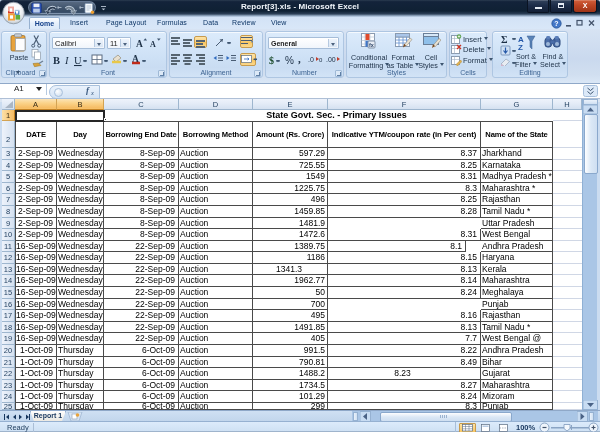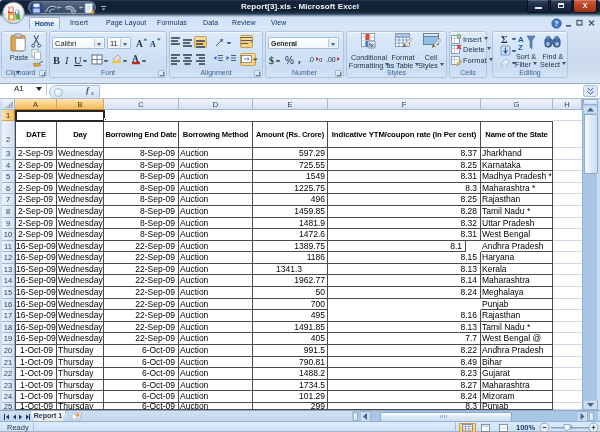--- a/index.html
+++ b/index.html
@@ -381,20 +381,21 @@
 <div class="abs rh" style="top:211px;height:12px;line-height:12px;">17</div>
 <div class="abs rh" style="top:223px;height:11px;line-height:11px;">18</div>
 <div class="abs rh" style="top:234px;height:12px;line-height:12px;">19</div>
 <div class="abs rh" style="top:246px;height:12px;line-height:12px;">20</div>
 <div class="abs rh" style="top:258px;height:11px;line-height:11px;">21</div>
 <div class="abs rh" style="top:269px;height:12px;line-height:12px;">22</div>
 <div class="abs rh" style="top:281px;height:11px;line-height:11px;">23</div>
 <div class="abs rh" style="top:292px;height:12px;line-height:12px;">24</div>
 <div class="abs rh" style="top:304px;height:7px;line-height:7px;">25</div>
 <div class="abs" style="left:102px;top:11px;width:377px;height:11px;"></div>
+<div class="abs cell" style="left:110px;top:10px;width:449px;height:12px;text-align:center;font-weight:bold;font-size:9px;line-height:12px;">State Govt. Sec. - Primary Issues</div>
 <div class="abs gl" style="left:551px;top:11px;width:29px;height:11px;border-right:none;"></div>
 <div class="abs cell tb" style="left:13px;top:22px;width:42px;height:27px;border-top:1px solid #4a4a4a;border-left:1px solid #4a4a4a;font-weight:bold;font-size:7.6px;text-align:center;line-height:26px;letter-spacing:-0.1px;">DATE</div>
 <div class="abs cell tb" style="left:55px;top:22px;width:47px;height:27px;border-top:1px solid #4a4a4a;border-left:none;font-weight:bold;font-size:7.6px;text-align:center;line-height:26px;letter-spacing:-0.1px;">Day</div>
 <div class="abs cell tb" style="left:102px;top:22px;width:75px;height:27px;border-top:1px solid #4a4a4a;border-left:none;font-weight:bold;font-size:7.6px;text-align:center;line-height:26px;letter-spacing:-0.1px;">Borrowing End Date</div>
 <div class="abs cell tb" style="left:177px;top:22px;width:74px;height:27px;border-top:1px solid #4a4a4a;border-left:none;font-weight:bold;font-size:7.6px;text-align:center;line-height:26px;letter-spacing:-0.1px;">Borrowing Method</div>
 <div class="abs cell tb" style="left:251px;top:22px;width:75px;height:27px;border-top:1px solid #4a4a4a;border-left:none;font-weight:bold;font-size:7.6px;text-align:center;line-height:26px;letter-spacing:-0.1px;">Amount (Rs. Crore)</div>
 <div class="abs cell tb" style="left:326px;top:22px;width:153px;height:27px;border-top:1px solid #4a4a4a;border-left:none;font-weight:bold;font-size:7.8px;text-align:center;line-height:26px;letter-spacing:-0.1px;">Indicative YTM/coupon rate (in Per cent)</div>
 <div class="abs cell tb" style="left:479px;top:22px;width:72px;height:27px;border-top:1px solid #4a4a4a;border-left:none;font-weight:bold;font-size:7.6px;text-align:center;line-height:26px;letter-spacing:-0.1px;">Name of the State</div>
 <div class="abs gl" style="left:551px;top:22px;width:29px;height:27px;border-right:none;"></div>
 <div class="abs cell tb" style="left:13px;top:49px;width:42px;height:12px;line-height:11px;text-align:right;padding-right:3px;border-left:1px solid #4a4a4a;">2-Sep-09</div>
@@ -443,21 +444,20 @@
 <div class="abs cell tb" style="left:177px;top:107px;width:74px;height:12px;line-height:11px;text-align:left;padding-left:1px;">Auction</div>
 <div class="abs cell tb" style="left:251px;top:107px;width:75px;height:12px;line-height:11px;text-align:right;padding-right:2px;">1459.85</div>
 <div class="abs cell tb" style="left:326px;top:107px;width:153px;height:12px;line-height:11px;text-align:right;padding-right:3px;">8.28</div>
 <div class="abs cell tb" style="left:479px;top:107px;width:72px;height:12px;line-height:11px;text-align:left;padding-left:1px;">Tamil Nadu *</div>
 <div class="abs gl" style="left:551px;top:107px;width:29px;height:12px;border-right:none;"></div>
 <div class="abs cell tb" style="left:13px;top:119px;width:42px;height:11px;line-height:10px;text-align:right;padding-right:3px;border-left:1px solid #4a4a4a;">2-Sep-09</div>
 <div class="abs cell tb" style="left:55px;top:119px;width:47px;height:11px;line-height:10px;text-align:left;padding-left:1px;">Wednesday</div>
 <div class="abs cell tb" style="left:102px;top:119px;width:75px;height:11px;line-height:10px;text-align:right;padding-right:3px;">8-Sep-09</div>
 <div class="abs cell tb" style="left:177px;top:119px;width:74px;height:11px;line-height:10px;text-align:left;padding-left:1px;">Auction</div>
 <div class="abs cell tb" style="left:251px;top:119px;width:75px;height:11px;line-height:10px;text-align:right;padding-right:2px;">1481.9</div>
-<div class="abs cell tb" style="left:326px;top:119px;width:153px;height:11px;line-height:10px;text-align:right;padding-right:3px;">8.32</div>
 <div class="abs cell tb" style="left:479px;top:119px;width:72px;height:11px;line-height:10px;text-align:left;padding-left:1px;">Uttar Pradesh</div>
 <div class="abs gl" style="left:551px;top:119px;width:29px;height:11px;border-right:none;"></div>
 <div class="abs cell tb" style="left:13px;top:130px;width:42px;height:12px;line-height:11px;text-align:right;padding-right:3px;border-left:1px solid #4a4a4a;">2-Sep-09</div>
 <div class="abs cell tb" style="left:55px;top:130px;width:47px;height:12px;line-height:11px;text-align:left;padding-left:1px;">Wednesday</div>
 <div class="abs cell tb" style="left:102px;top:130px;width:75px;height:12px;line-height:11px;text-align:right;padding-right:3px;">8-Sep-09</div>
 <div class="abs cell tb" style="left:177px;top:130px;width:74px;height:12px;line-height:11px;text-align:left;padding-left:1px;">Auction</div>
 <div class="abs cell tb" style="left:251px;top:130px;width:75px;height:12px;line-height:11px;text-align:right;padding-right:2px;">1472.6</div>
 <div class="abs cell tb" style="left:326px;top:130px;width:153px;height:12px;line-height:11px;text-align:right;padding-right:3px;">8.31</div>
 <div class="abs cell tb" style="left:479px;top:130px;width:72px;height:12px;line-height:11px;text-align:left;padding-left:1px;">West Bengal</div>
 <div class="abs gl" style="left:551px;top:130px;width:29px;height:12px;border-right:none;"></div>
@@ -546,21 +546,21 @@
 <div class="abs cell tb" style="left:177px;top:258px;width:74px;height:11px;line-height:10px;text-align:left;padding-left:1px;">Auction</div>
 <div class="abs cell tb" style="left:251px;top:258px;width:75px;height:11px;line-height:10px;text-align:right;padding-right:2px;">790.81</div>
 <div class="abs cell tb" style="left:326px;top:258px;width:153px;height:11px;line-height:10px;text-align:right;padding-right:3px;">8.49</div>
 <div class="abs cell tb" style="left:479px;top:258px;width:72px;height:11px;line-height:10px;text-align:left;padding-left:1px;">Bihar</div>
 <div class="abs gl" style="left:551px;top:258px;width:29px;height:11px;border-right:none;"></div>
 <div class="abs cell tb" style="left:13px;top:269px;width:42px;height:12px;line-height:11px;text-align:right;padding-right:3px;border-left:1px solid #4a4a4a;">1-Oct-09</div>
 <div class="abs cell tb" style="left:55px;top:269px;width:47px;height:12px;line-height:11px;text-align:left;padding-left:1px;">Thursday</div>
 <div class="abs cell tb" style="left:102px;top:269px;width:75px;height:12px;line-height:11px;text-align:right;padding-right:3px;">6-Oct-09</div>
 <div class="abs cell tb" style="left:177px;top:269px;width:74px;height:12px;line-height:11px;text-align:left;padding-left:1px;">Auction</div>
 <div class="abs cell tb" style="left:251px;top:269px;width:75px;height:12px;line-height:11px;text-align:right;padding-right:2px;">1488.2</div>
-<div class="abs cell tb" style="left:326px;top:269px;width:153px;height:12px;line-height:11px;text-align:right;padding-right:3px;">8.23</div>
+<div class="abs cell tb" style="left:326px;top:269px;width:153px;height:12px;line-height:11px;text-align:center;padding-right:3px;">8.23</div>
 <div class="abs cell tb" style="left:479px;top:269px;width:72px;height:12px;line-height:11px;text-align:left;padding-left:1px;">Gujarat</div>
 <div class="abs gl" style="left:551px;top:269px;width:29px;height:12px;border-right:none;"></div>
 <div class="abs cell tb" style="left:13px;top:281px;width:42px;height:11px;line-height:10px;text-align:right;padding-right:3px;border-left:1px solid #4a4a4a;">1-Oct-09</div>
 <div class="abs cell tb" style="left:55px;top:281px;width:47px;height:11px;line-height:10px;text-align:left;padding-left:1px;">Thursday</div>
 <div class="abs cell tb" style="left:102px;top:281px;width:75px;height:11px;line-height:10px;text-align:right;padding-right:3px;">6-Oct-09</div>
 <div class="abs cell tb" style="left:177px;top:281px;width:74px;height:11px;line-height:10px;text-align:left;padding-left:1px;">Auction</div>
 <div class="abs cell tb" style="left:251px;top:281px;width:75px;height:11px;line-height:10px;text-align:right;padding-right:2px;">1734.5</div>
 <div class="abs cell tb" style="left:326px;top:281px;width:153px;height:11px;line-height:10px;text-align:right;padding-right:3px;">8.27</div>
 <div class="abs cell tb" style="left:479px;top:281px;width:72px;height:11px;line-height:10px;text-align:left;padding-left:1px;">Maharashtra</div>
 <div class="abs gl" style="left:551px;top:281px;width:29px;height:11px;border-right:none;"></div>

